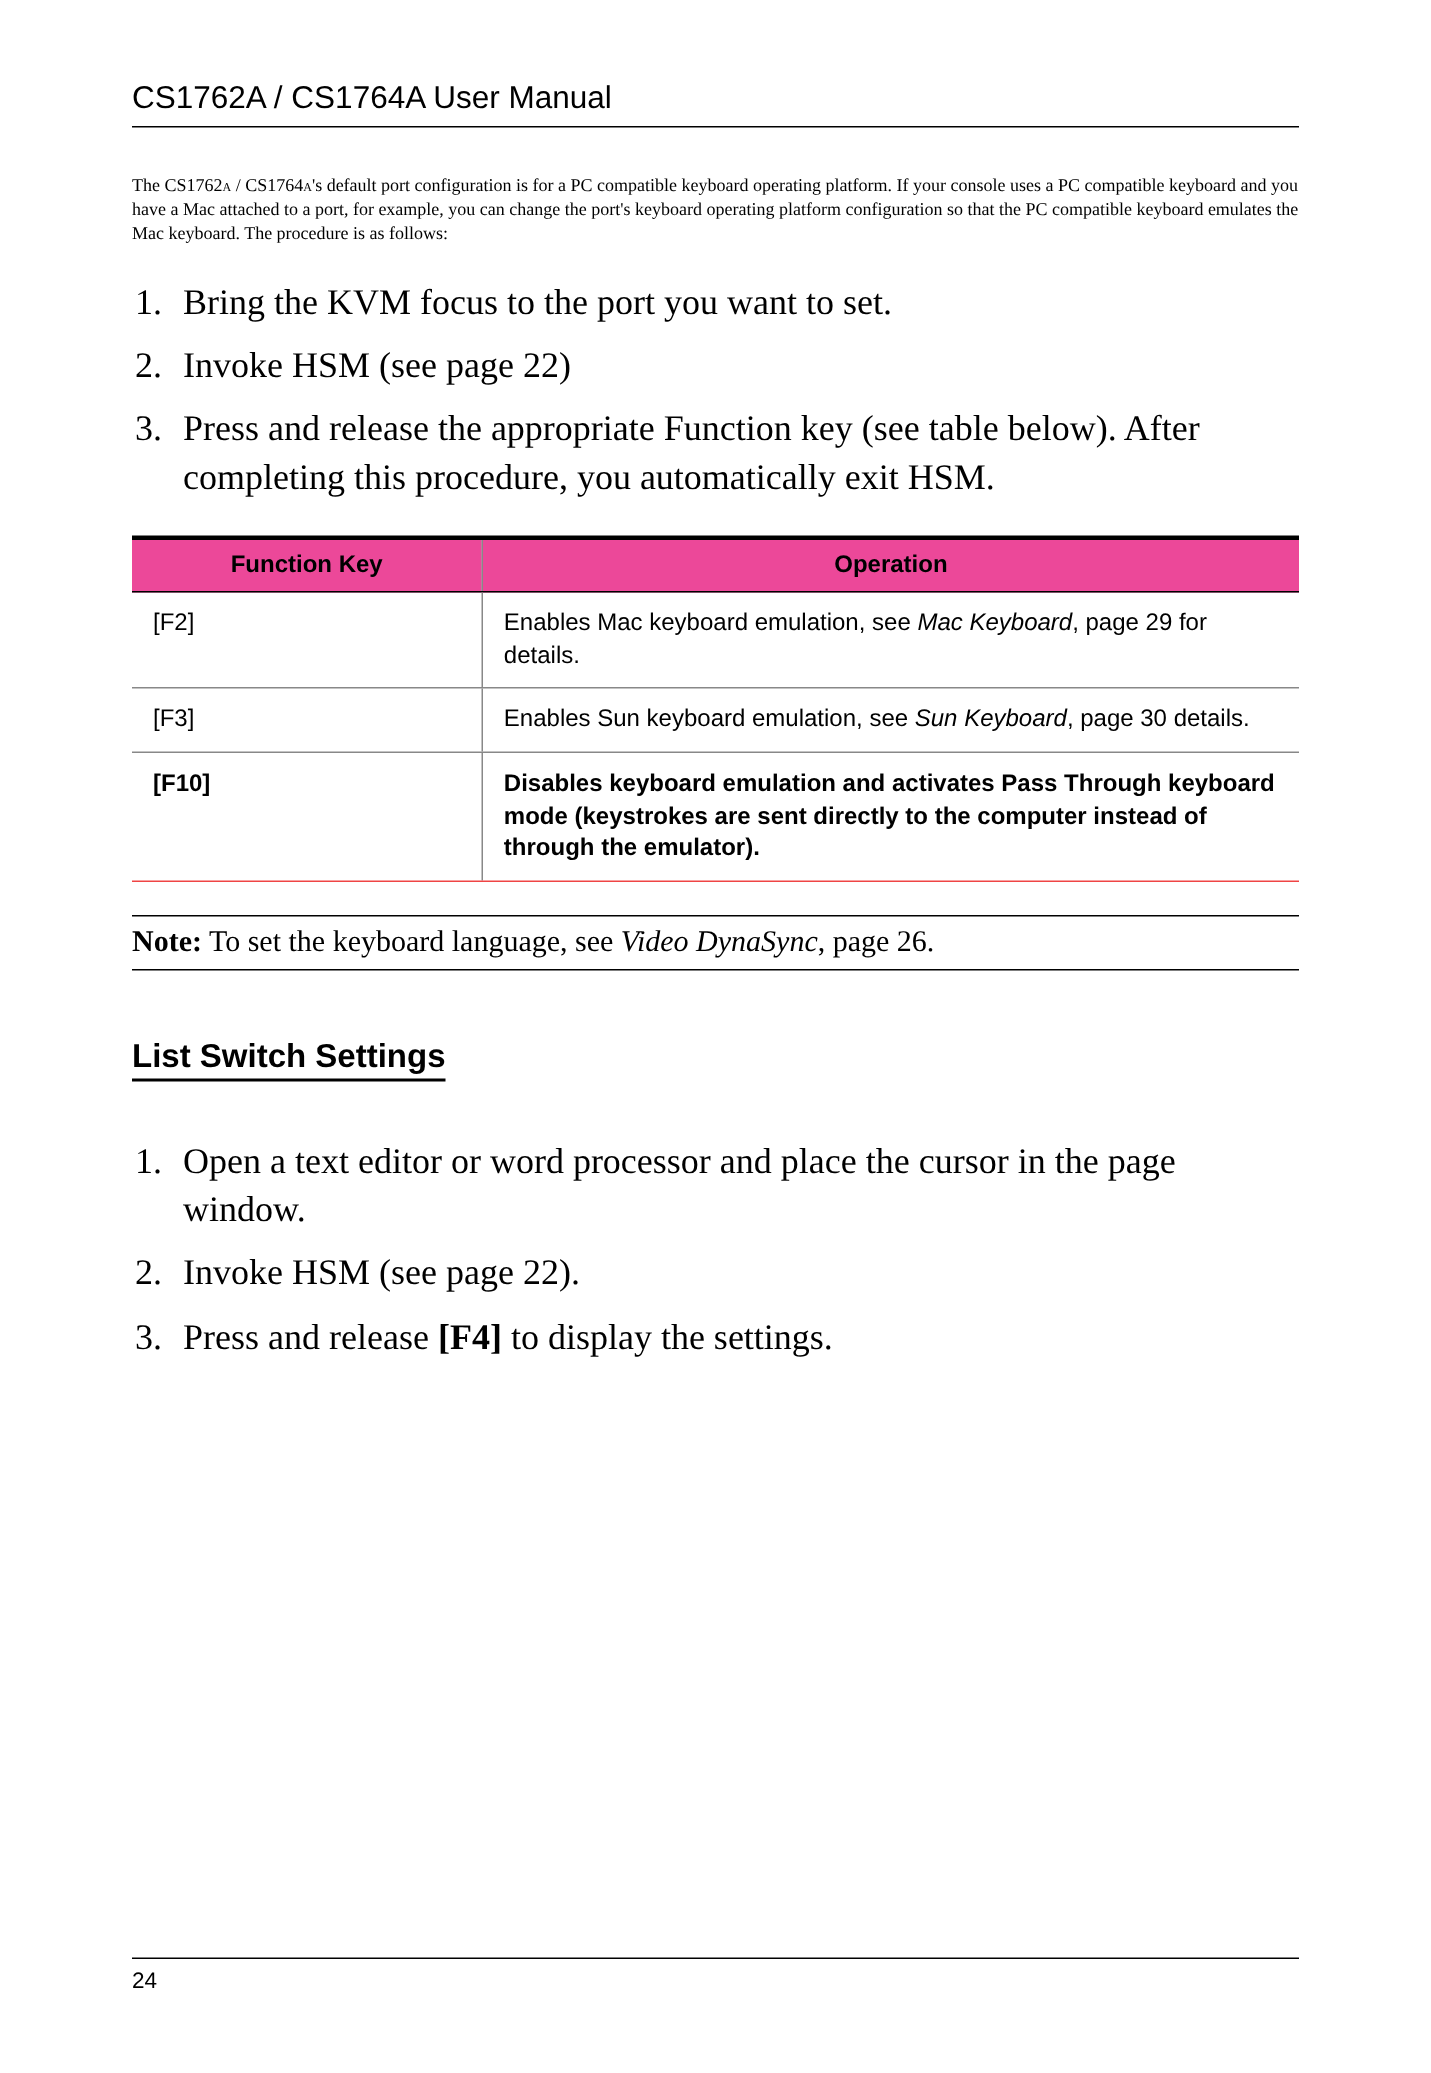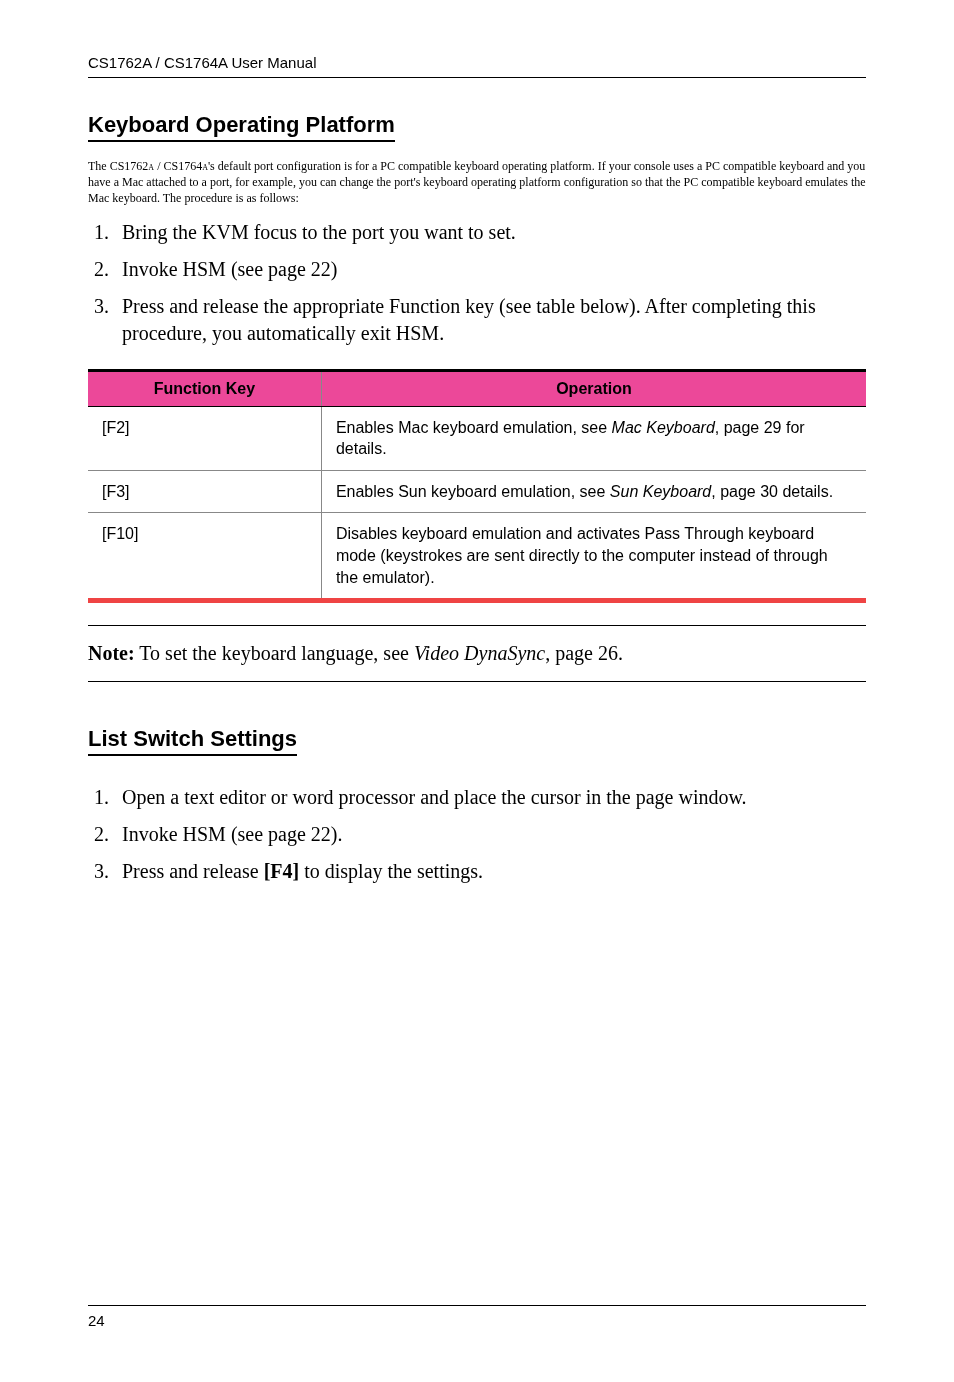--- a/index.html
+++ b/index.html
@@ -12,21 +12,21 @@
     box-sizing: border-box;
     width: 954px;
     min-height: 1382px;
     padding: 54px 88px 40px 88px;
     position: relative;
     font-family: "Times New Roman", Times, serif;
     color: #000;
   }
   .running-head {
     font-family: Arial, Helvetica, sans-serif;
-    font-size: 15px;
+    font-size: 21px;
     border-bottom: 1px solid #000;
     padding-bottom: 6px;
     margin-bottom: 30px;
   }
   .section-title {
     font-family: Arial, Helvetica, sans-serif;
     font-weight: bold;
     font-size: 22px;
     display: inline-block;
     border-bottom: 2px solid #000;
@@ -35,24 +35,24 @@
     margin-bottom: 16px;
   }
   .body-text {
     font-size: 12px;
     line-height: 1.35;
     margin: 0 0 12px 0;
     text-align: left;
   }
   .sc { font-variant: small-caps; }
   ol.steps {
-    font-size: 20px;
+    font-size: 24px;
     line-height: 1.35;
     padding-left: 26px;
-    margin: 12px 0 22px 0;
+    margin: 22px 0 22px 0;
   }
   ol.steps li {
     padding-left: 8px;
     margin-bottom: 10px;
   }
   table.func {
     width: 100%;
     border-collapse: collapse;
     font-family: Arial, Helvetica, sans-serif;
     font-size: 16px;
@@ -74,27 +74,28 @@
     border-top: 1px solid #888;
     border-bottom: 1px solid #888;
     padding: 10px 14px;
     vertical-align: top;
     line-height: 1.35;
   }
   table.func tbody td.col-op {
     border-left: 1px solid #888;
   }
   table.func tbody tr:last-child td {
-    border-bottom: 5px solid #ef4444;
+    border-bottom: 1px solid #ef4444;
+    font-weight: bold;
   }
   .italic { font-style: italic; }
   .note-block {
     border-top: 1px solid #000;
     border-bottom: 1px solid #000;
-    padding: 16px 0;
+    padding: 6px 0;
     margin: 14px 0 40px 0;
   }
   .note-block p {
     font-size: 20px;
     margin: 0;
   }
   .note-label { font-weight: bold; }
   .second-section { margin-top: 16px; }
   .bold { font-weight: bold; }
   .footer {
@@ -109,21 +110,20 @@
   }
 </style>
 </head>
 <body>
 
 <div class="page">
 
   <div class="running-head">CS1762A / CS1764A User Manual</div>
 
   <div>
-    <div class="section-title">Keyboard Operating Platform</div>
 
     <p class="body-text">
       The CS1762<span class="sc">a</span> / CS1764<span class="sc">a</span>'s default port configuration is for a PC compatible keyboard operating platform. If your console uses a PC compatible keyboard and you have a Mac attached to a port, for example, you can change the port's keyboard operating platform configuration so that the PC compatible keyboard emulates the Mac keyboard. The procedure is as follows:
     </p>
 
     <ol class="steps">
       <li>Bring the KVM focus to the port you want to set.</li>
       <li>Invoke HSM (see page 22)</li>
       <li>Press and release the appropriate Function key (see table below). After completing this procedure, you automatically exit HSM.</li>
     </ol>

